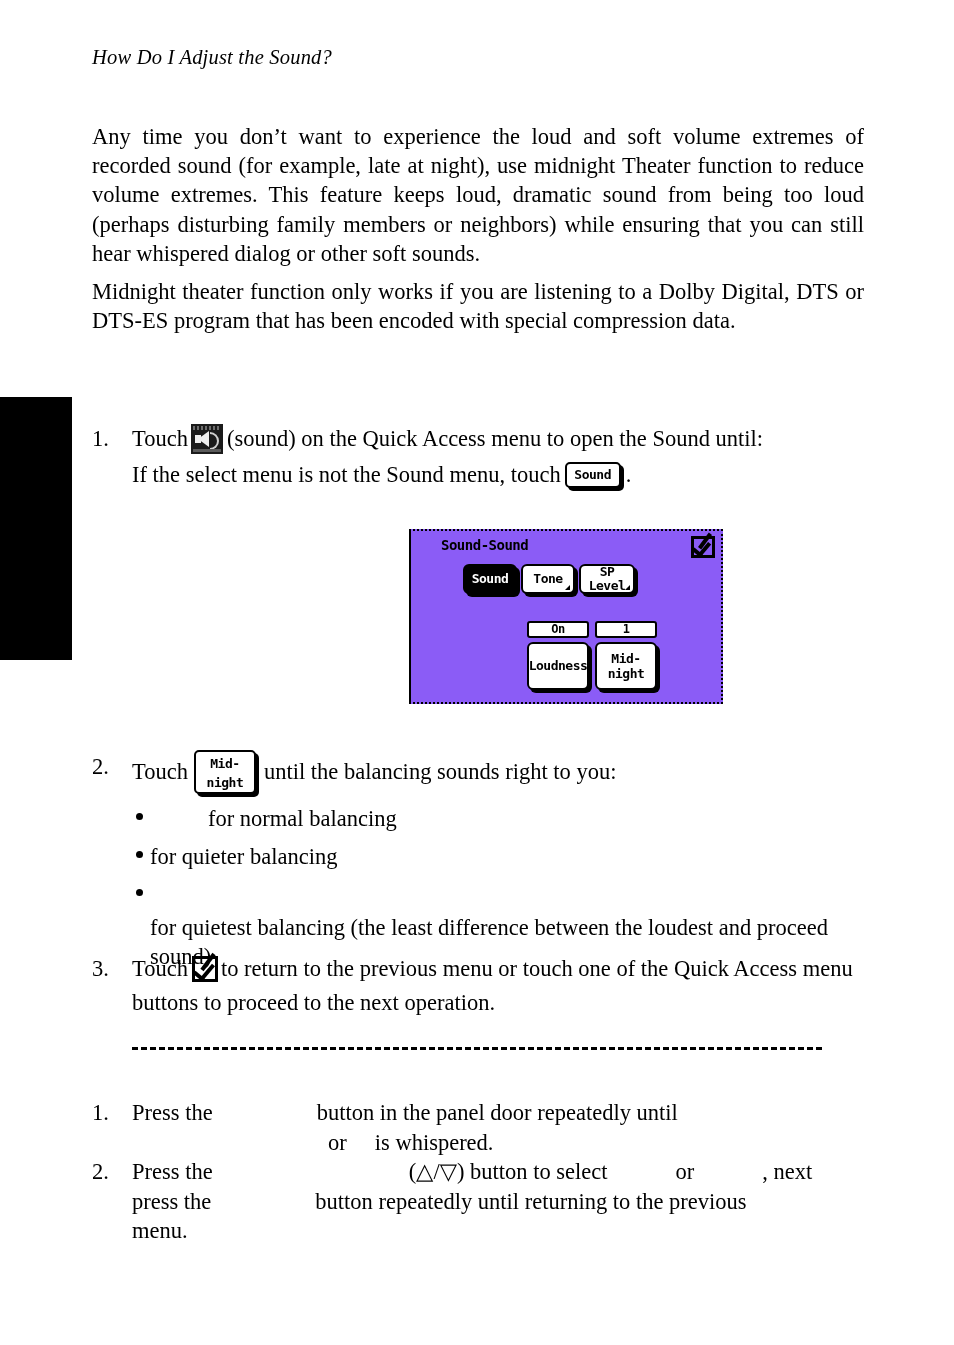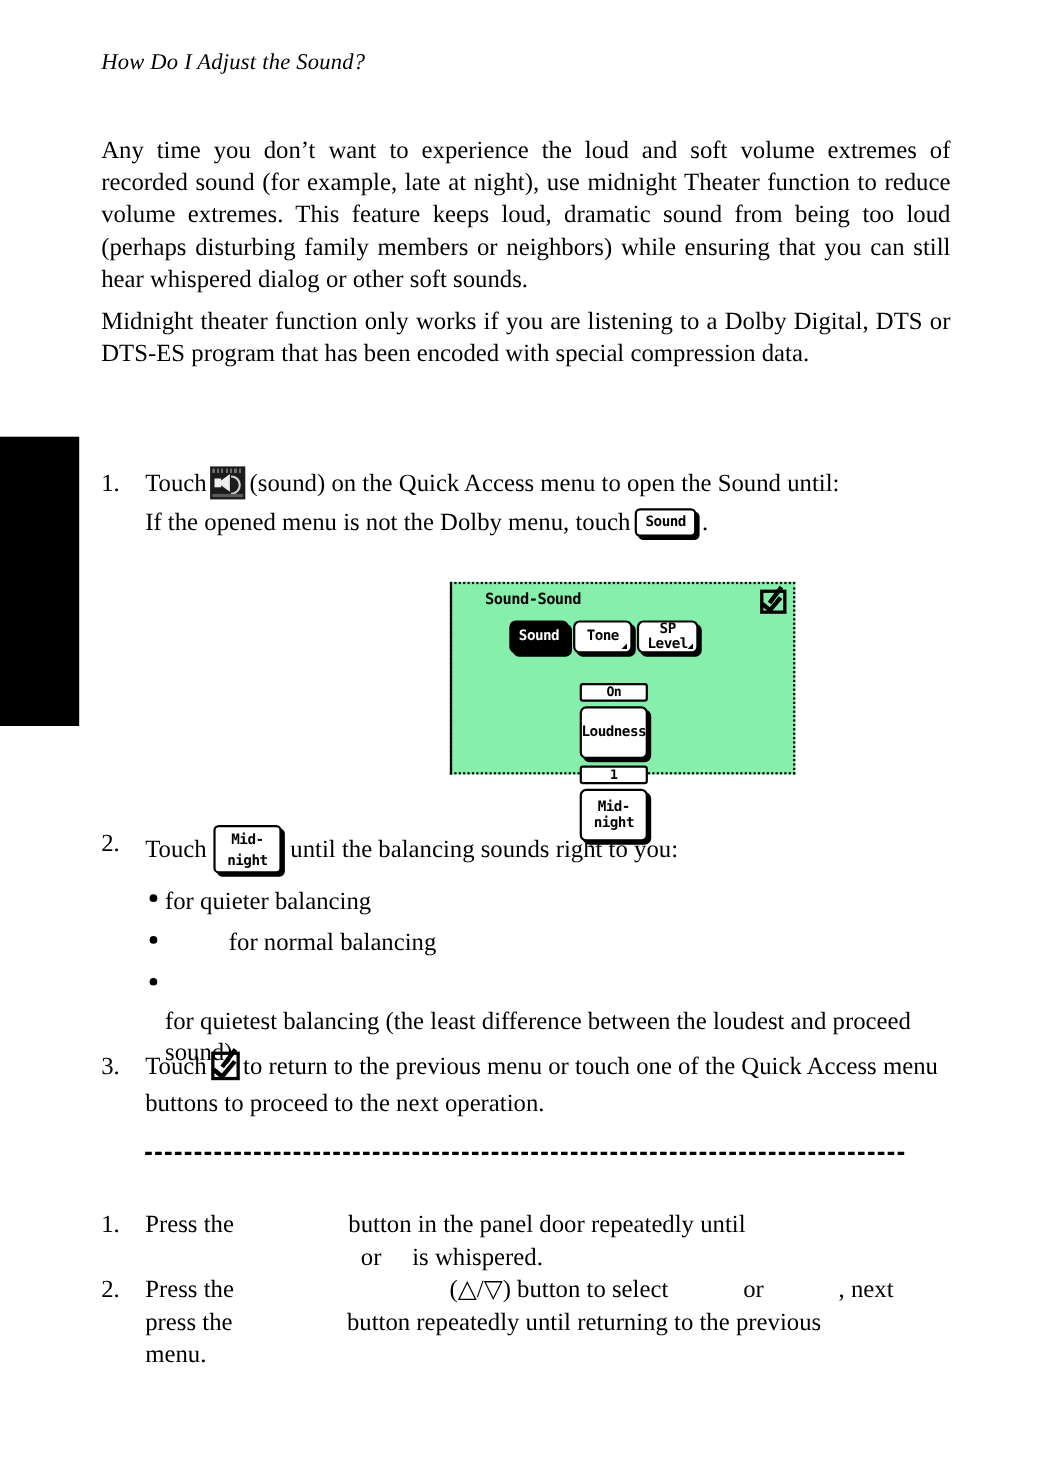--- a/index.html
+++ b/index.html
@@ -264,21 +264,21 @@
 
   
   .lcd-frame {
     position: absolute;
     left: 317px;
     top: 529px;
     width: 314px;
     height: 175px;
     box-sizing: border-box;
     border: 2px dotted #000000;
-    background: #86efac;
+    background: #8b5cf6;
   }
   .lcd-frame::before {
     
     content: "";
     position: absolute;
     left: -2px;
     top: -2px;
     bottom: -2px;
     width: 2px;
     background: #000000;
@@ -365,21 +365,20 @@
     border-left: 5px solid transparent;
     border-bottom: 5px solid #000000;
   }
 
   .lcd-row-bottom {
     position: absolute;
     left: 116px;
     top: 90px;
     display: flex;
     gap: 6px;
-    flex-direction: column;
   }
   .lcd-col { display: flex; flex-direction: column; align-items: stretch; }
   .lcd-value {
     box-sizing: border-box;
     height: 17px;
     border: 2px solid #000000;
     border-radius: 3px;
     background: #ffffff;
     font-family: "DejaVu Sans Mono", monospace;
     font-weight: bold;
@@ -410,21 +409,21 @@
     <span class="step-num">1.</span>
     <span class="step-body">
       <span>Touch</span><span class="sound-tile">
           <span class="tile-top"></span>
           <span class="spk-box"></span>
           <span class="spk-cone"></span>
           <span class="spk-wave"></span>
           <span class="tile-bottom"></span>
       </span><span>(sound) on the Quick Access menu to open the Sound until:</span>
       <br>
-      <span>If the opened menu is not the Dolby menu, touch</span><span class="lcd-btn inline-sound">Sound</span><span>.</span>
+      <span>If the select menu is not the Sound menu, touch</span><span class="lcd-btn inline-sound">Sound</span><span>.</span>
     </span>
   </div>
 
   <div class="lcd-frame">
 
     <div class="lcd-title">Sound-Sound</div>
 
     <div class="lcd-check">
       <span class="check-tail"></span>
     </div>
@@ -467,25 +466,25 @@
       <span>Touch</span><span class="lcd-btn inline-midnight">
           <span>Mid-</span><br>
           <span>night</span>
       </span><span>until the balancing sounds right to you:</span>
     </span>
   </div>
 
   <div class="bullets">
     <div class="bullet-row">
       <span class="bullet-dot"></span>
-      <span class="bullet-gap-none"></span><span class="bullet-text-inline">for quieter balancing</span>
+      <span class="bullet-gap-wide"></span><span class="bullet-text-inline">for normal balancing</span>
     </div>
     <div class="bullet-row">
       <span class="bullet-dot"></span>
-      <span class="bullet-gap-wide"></span><span class="bullet-text-inline">for normal balancing</span>
+      <span class="bullet-gap-none"></span><span class="bullet-text-inline">for quieter balancing</span>
     </div>
     <div class="bullet-row">
       <span class="bullet-dot"></span>
       <span class="bullet-gap-none"></span><span class="bullet-text-wrap">for quietest balancing (the least difference between the loudest and proceed sound)</span>
     </div>
   </div>
 
   <div class="step step3">
     <span class="step-num">3.</span>
     <span class="step-body">

